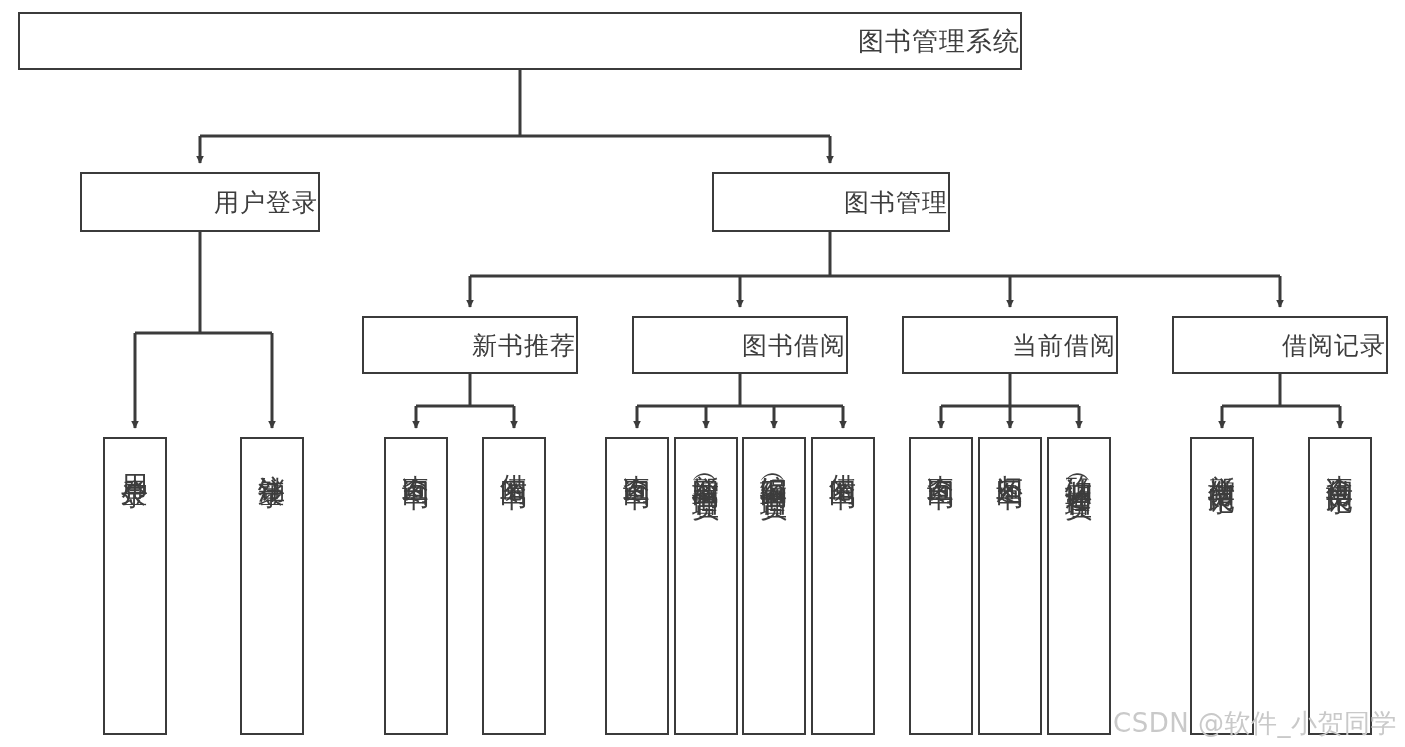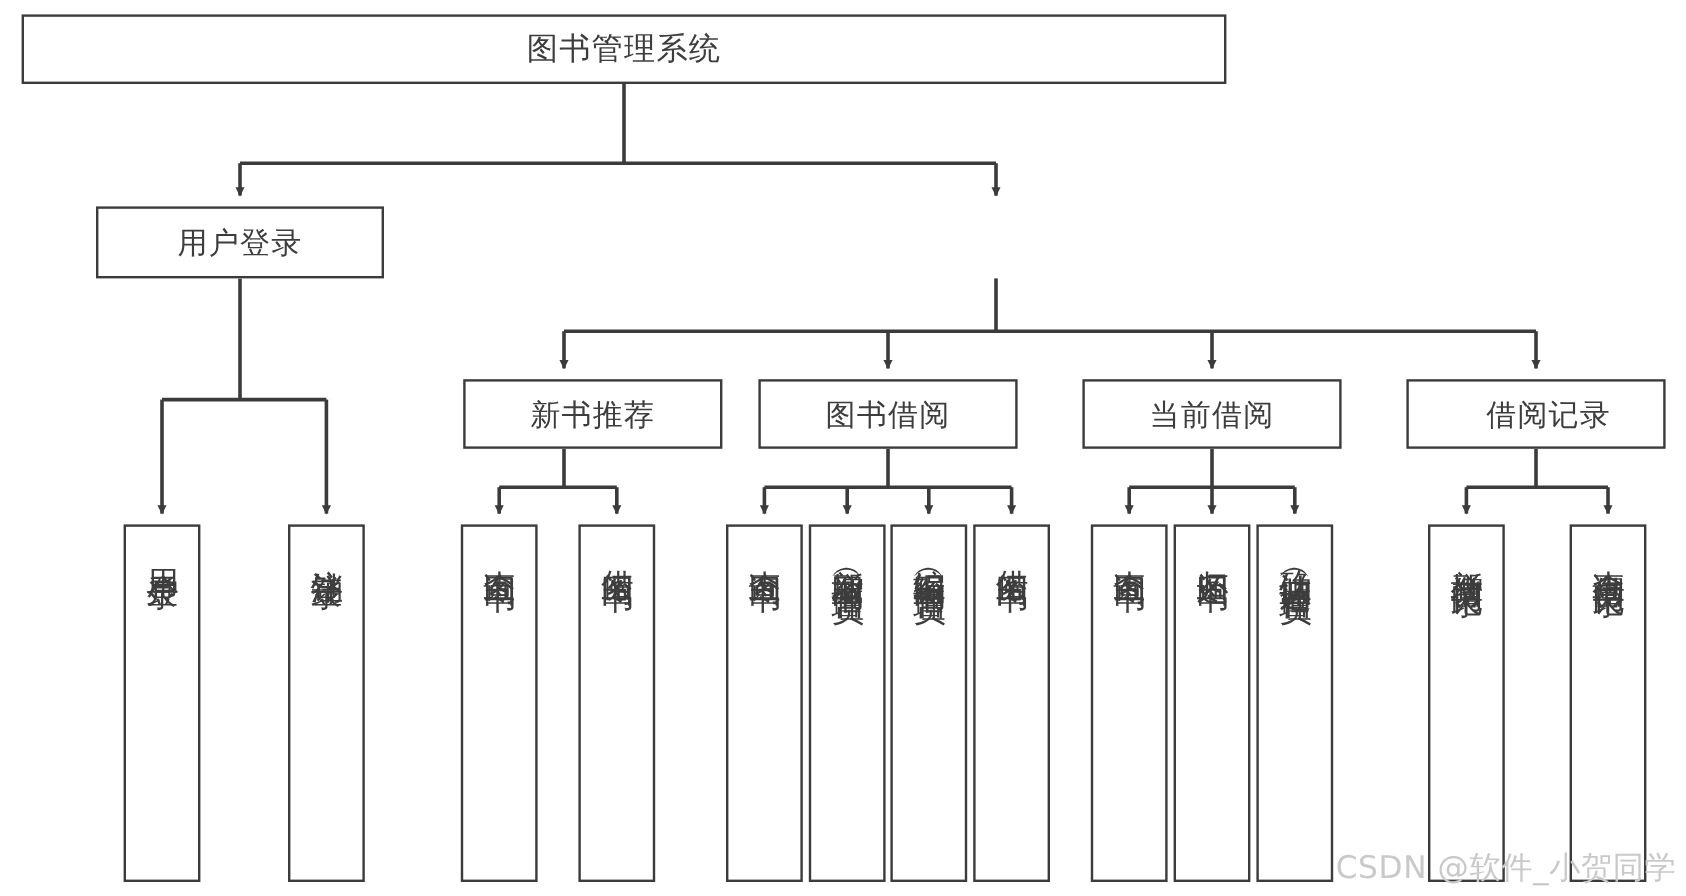--- a/index.html
+++ b/index.html
@@ -21,21 +21,21 @@
     width:1405px; height:747px;
     pointer-events:none;
   }
   .node{
     position:absolute;
     box-sizing:border-box;
     background:#ffffff;
     border:2.2px solid #3b3b3b;
     display:flex;
     align-items:center;
-    justify-content:center;
+    justify-content:flex-end;
     color:#3d3d3d;
   }
   .node .label{
     display:block;
     text-align:center;
     line-height:1.08;
     letter-spacing:0.5px;
     white-space:nowrap;
   }
   
@@ -125,26 +125,29 @@
   </svg>
 
   <div class="node horiz" id="node-root" style="left:18px; top:12px; width:1004px; height:58px;">
     <span class="label">图书管理系统</span>
   </div>
 
   <div class="node horiz" style="left:80px; top:172px; width:240px; height:60px;">
     <span class="label">用户登录</span>
   </div>
 
-
-  <div class="node horiz" style="left:362px; top:316px; width:216px; height:58px;margin-left:24px;">
+  <div class="node horiz" style="left:712px; top:172px; width:238px; height:60px;">
+    <span class="label">图书管理</span>
+  </div>
+
+  <div class="node horiz" style="left:362px; top:316px; width:216px; height:58px;">
     <span class="label">新书推荐</span>
   </div>
 
-  <div class="node horiz" style="left:632px; top:316px; width:216px; height:58px;">
+  <div class="node horiz" style="left:632px; top:316px; width:216px; height:58px;font-family:Liberation Serif, serif;">
     <span class="label">图书借阅</span>
   </div>
 
   <div class="node horiz" style="left:902px; top:316px; width:216px; height:58px;">
     <span class="label">当前借阅</span>
   </div>
 
   <div class="node horiz" style="left:1172px; top:316px; width:216px; height:58px;padding-left:21px;">
     <span class="label">借阅记录</span>
   </div>

